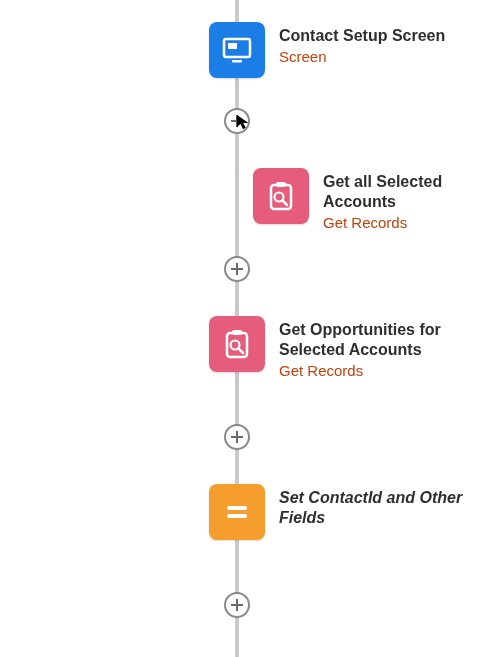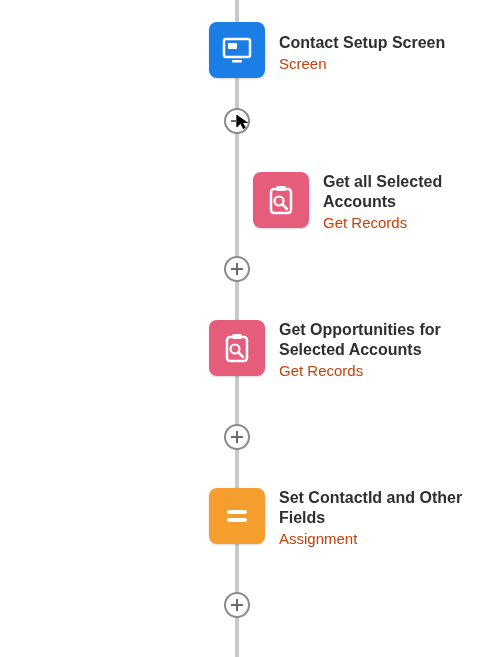--- a/index.html
+++ b/index.html
@@ -21,21 +21,21 @@
       left: 235px;
       top: 0;
       width: 4px;
       height: 100%;
       background: #c9c9c9;
     }
     .node-row {
       position: absolute;
       left: 209px;
       display: flex;
-      align-items: center;
+      align-items: flex-start;
       gap: 14px;
     }
     .node-icon {
       width: 56px;
       height: 56px;
       border-radius: 8px;
       display: flex;
       align-items: center;
       justify-content: center;
       flex-shrink: 0;
@@ -158,30 +158,29 @@
     <div class="node-text">
       <div class="node-title">Get Opportunities for Selected Accounts</div>
       <div class="node-subtitle">Get Records</div>
     </div>
   </div>
 
   <div class="add-btn" style="top:424px;">
     <div class="plus"></div>
   </div>
 
-  <div class="node-row" style="top:484px;">
+  <div class="node-row" style="top:484px;font-style:italic;">
     <div class="node-icon icon-assign">
       <svg width="34" height="34" viewBox="0 0 34 34">
         <rect x="7" y="11" width="20" height="4" rx="2" fill="#fff"></rect>
         <rect x="7" y="19" width="20" height="4" rx="2" fill="#fff"></rect>
       </svg>
     </div>
     <div class="node-text">
       <div class="node-title">Set ContactId and Other Fields</div>
-      <div class="node-subtitle">Assignment</div>
     </div>
   </div>
 
   <div class="add-btn" style="top:592px;">
     <div class="plus"></div>
   </div>
 
 </div>
 
 </body></html>

